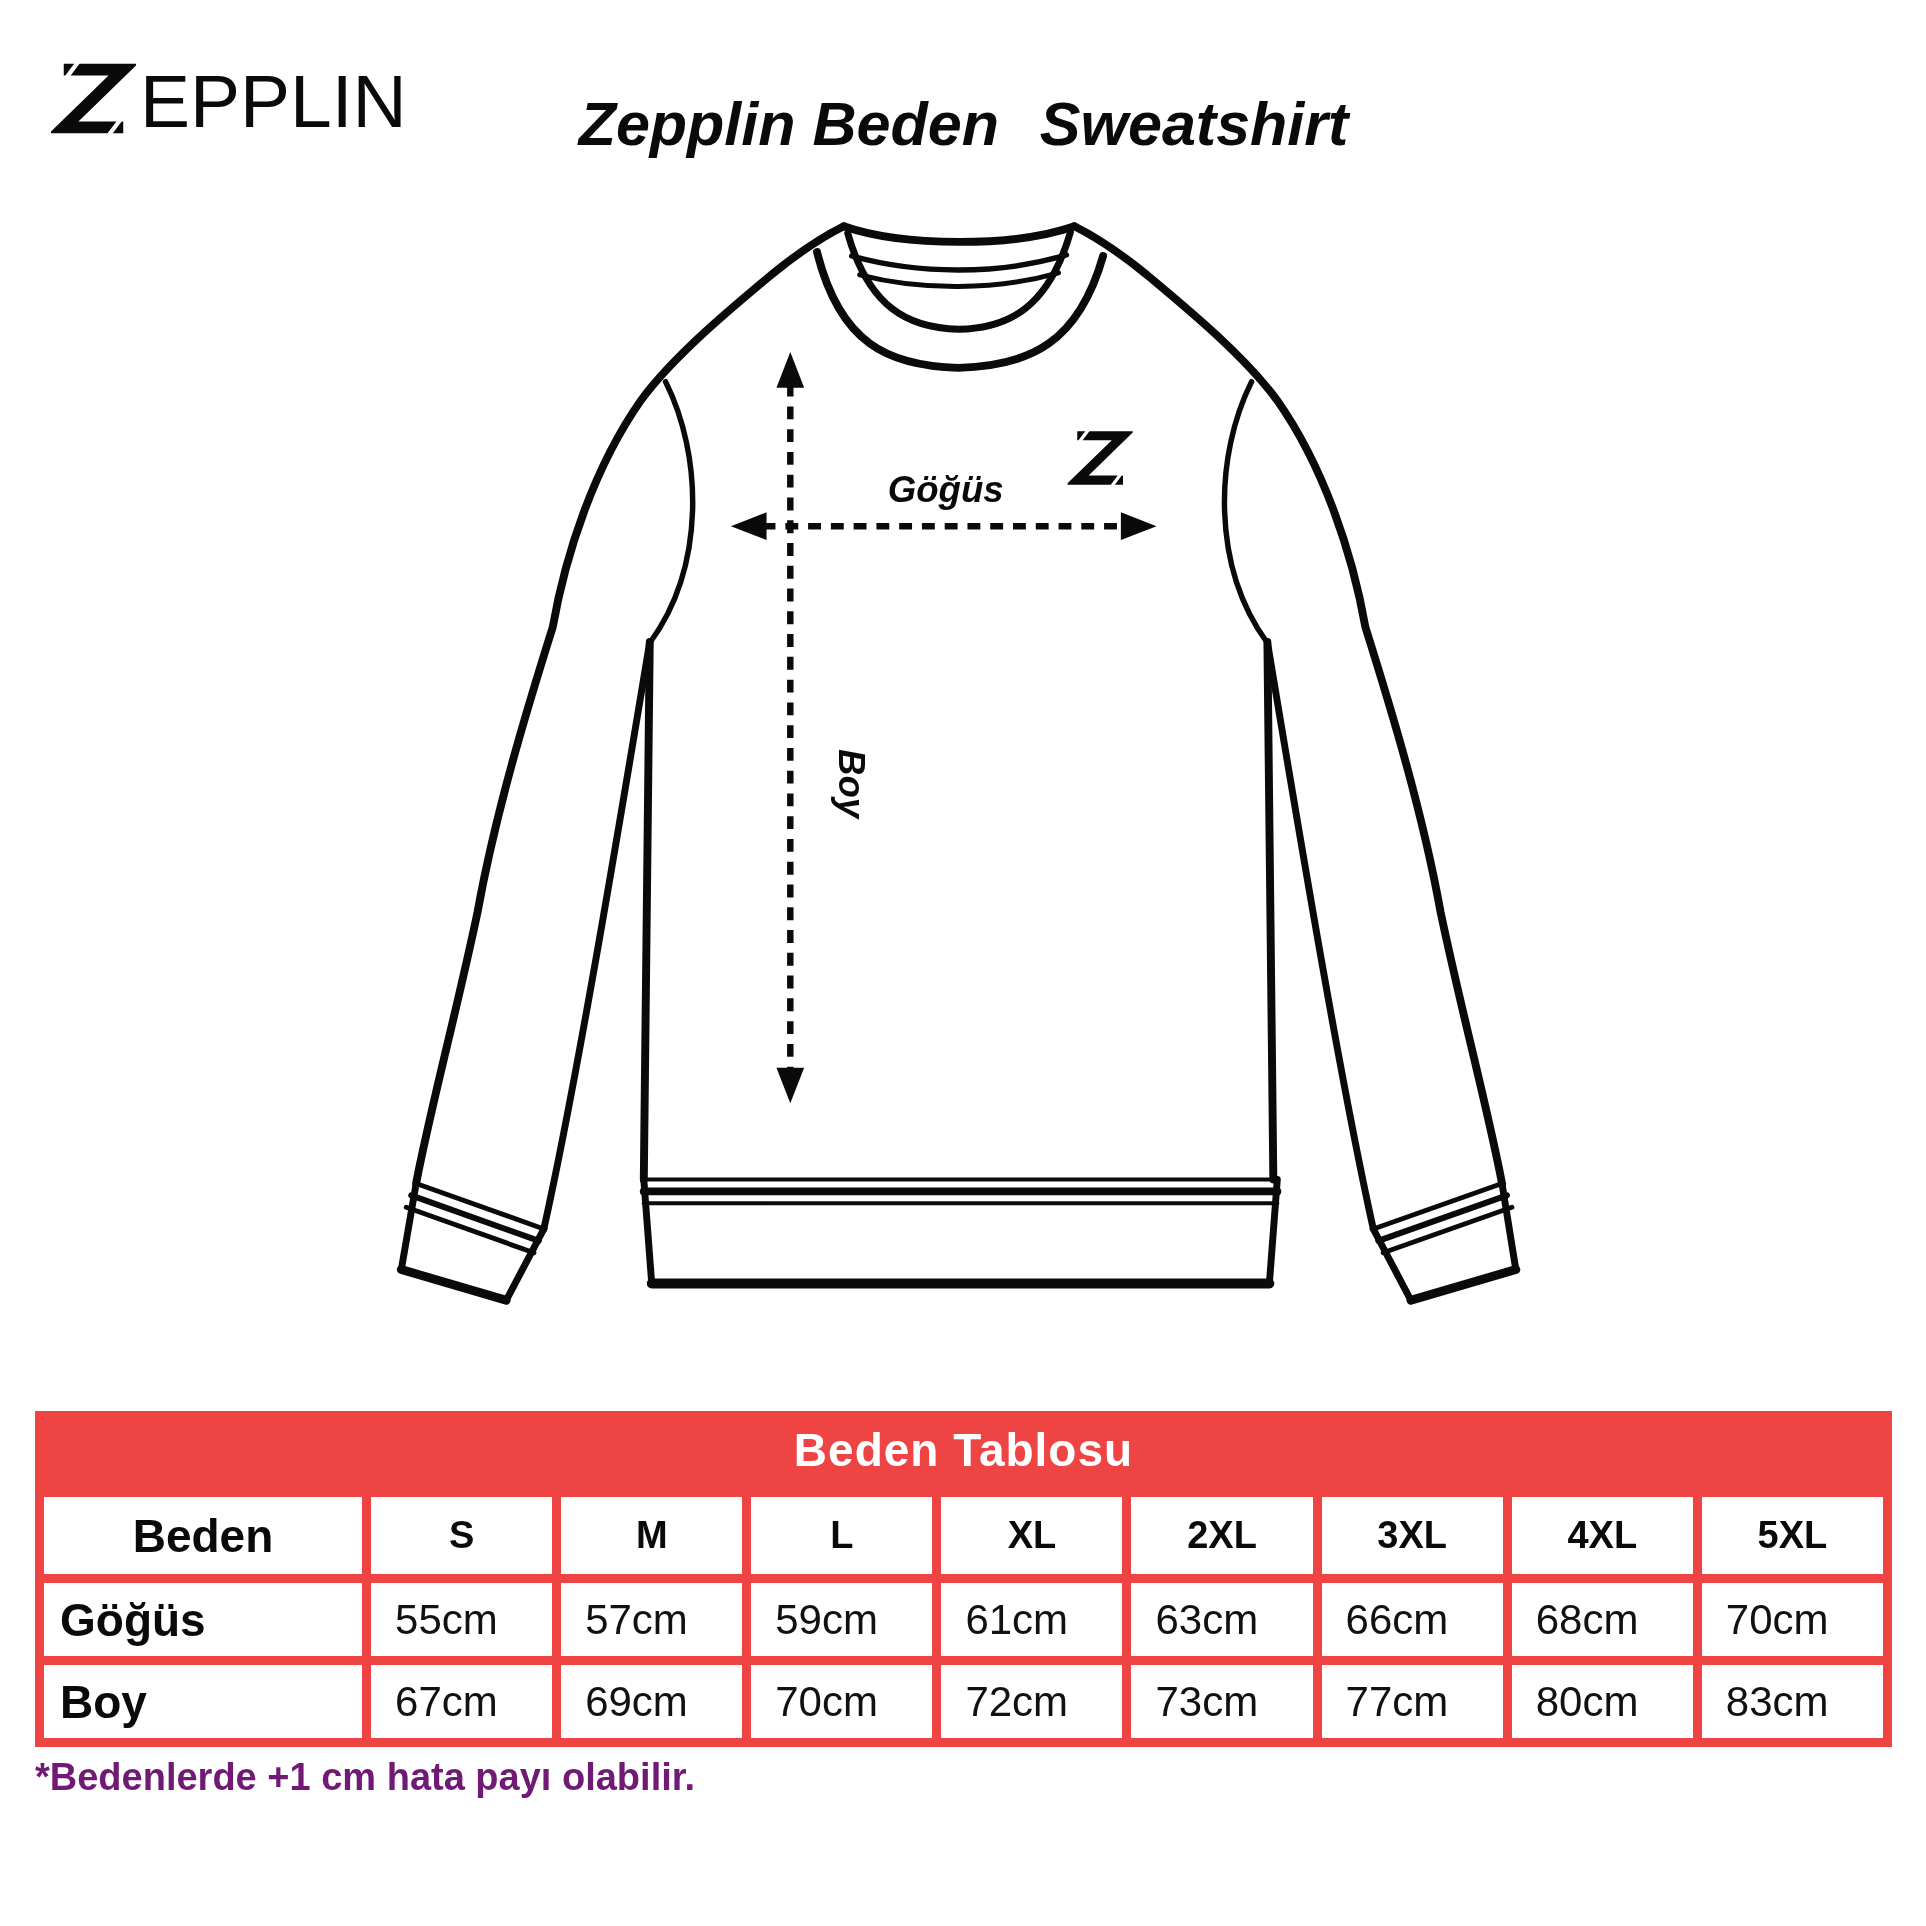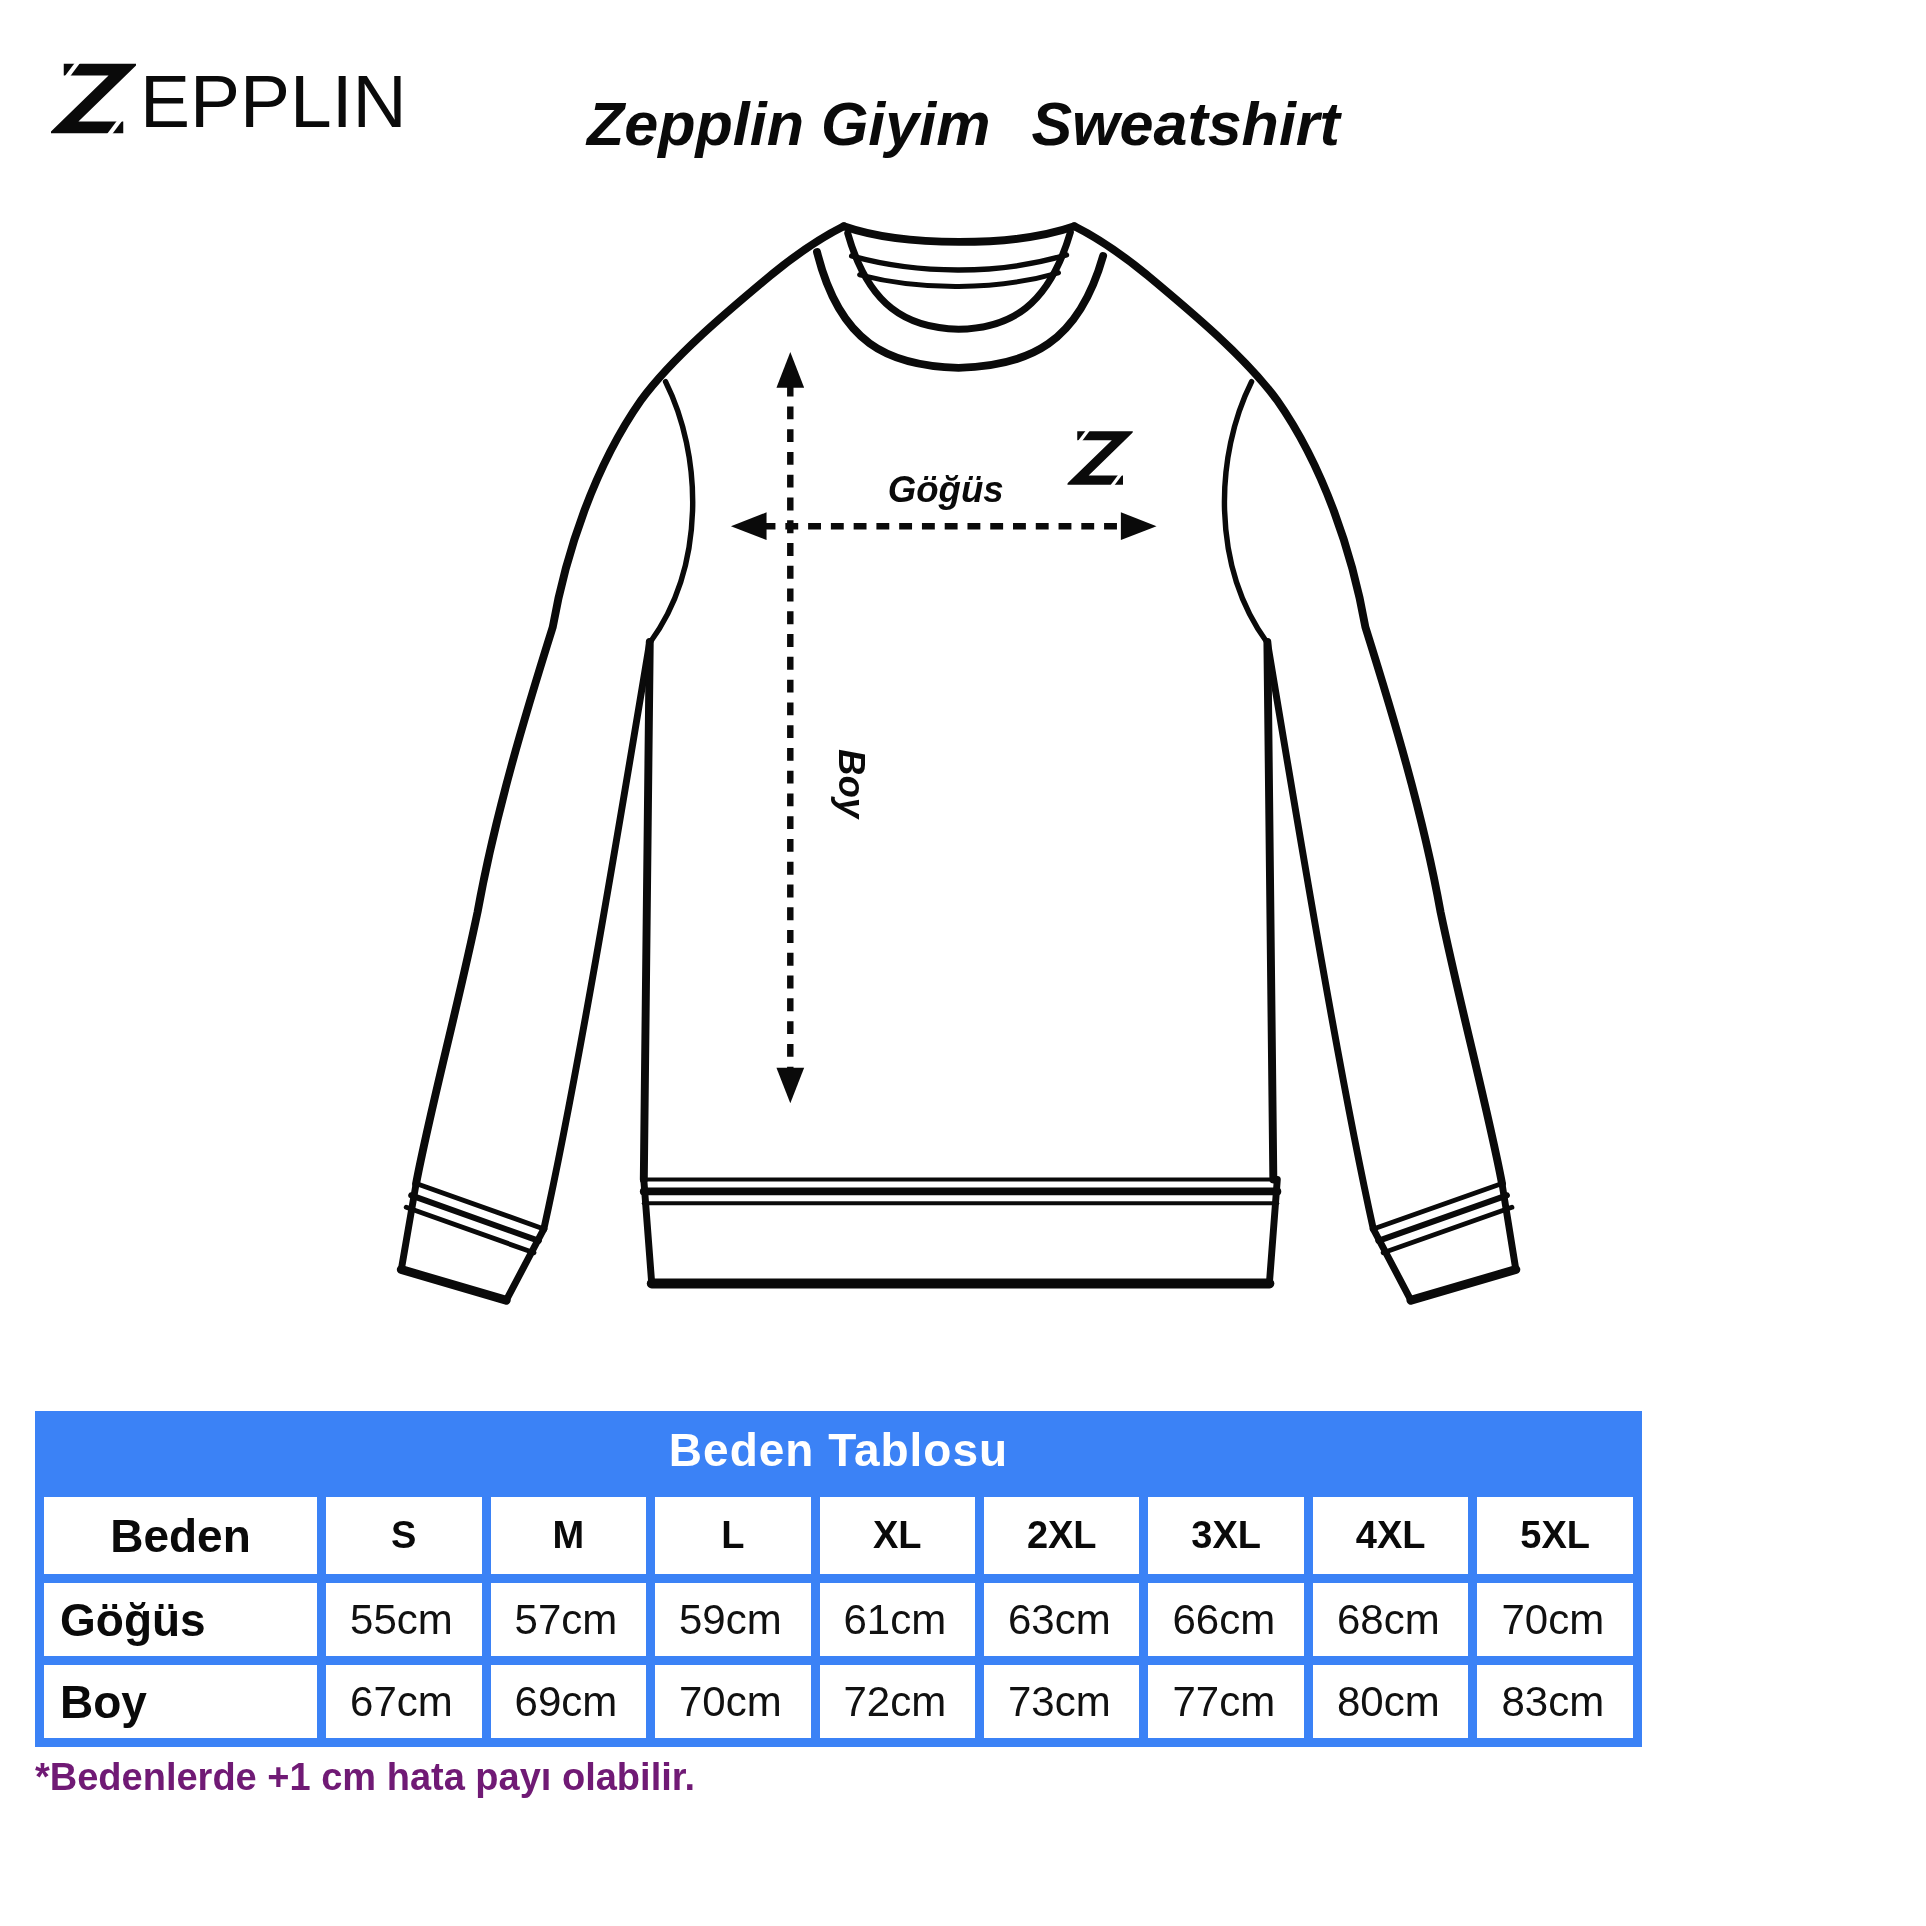--- a/index.html
+++ b/index.html
@@ -14,21 +14,21 @@
   .page-title{
     position:absolute;left:50%;top:91px;transform:translateX(-50%);
     white-space:nowrap;font-style:italic;font-size:61px;line-height:1.1;
   }
   .page-title .t1{font-weight:600;}
   .page-title .t2{font-weight:800;margin-left:24px;}
   
   .drawing{position:absolute;left:297px;top:158px;width:1337px;height:1168px;}
   .dim-label{font-style:italic;font-size:37px;font-weight:600;fill:#0a0a0a;}
   
-  .sizechart{position:absolute;left:35px;top:1411px;width:1607px;background:#3b82f6;}
+  .sizechart{position:absolute;left:35px;top:1411px;width:1857px;background:#ef4444;}
   .sizechart .caption{
     height:77px;display:flex;align-items:center;justify-content:center;
     color:#fff;font-size:46px;font-weight:700;letter-spacing:1px;
   }
   table.sizes{width:100%;border-collapse:separate;border-spacing:9px;table-layout:fixed;}
   table.sizes td{background:#fff;vertical-align:middle;}
   td.hdr{height:75px;text-align:center;font-weight:700;font-size:38px;margin-top:20px;}
   td.hdr.first{font-size:46px;}
   td.rowlabel{height:71px;font-weight:700;font-size:46px;padding-left:16px;}
   td.val{height:71px;font-weight:400;font-size:42px;padding-left:24px;color:#111;}
@@ -48,21 +48,21 @@
 </svg>
 
 <div class="brand">
   <svg class="zmark" viewBox="0 0 100 100">
       <use href="#zlogo"></use>
     </svg>
   <div class="brand-text">EPPLIN</div>
 </div>
 
 <div class="page-title">
-  <span class="t1">Zepplin Giyim</span>
+  <span class="t1">Zepplin Beden</span>
   <span class="t2">Sweatshirt</span>
 </div>
 
 <svg class="drawing" viewBox="0 0 1350 1180">
   <g fill="none" stroke="#0a0a0a" stroke-linecap="round">
 
     <path d="M552,69 C520,85 496,104 480,117 C438,152 380,200 347,245 C300,312 271,400 258,474 C231,560 200,662 182,762 C161,862 134,962 120,1036" stroke-width="8"></path>
 
     <path d="M785,69 C817,85 841,104 857,117 C899,152 957,200 990,245 C1037,312 1066,400 1079,474 C1106,560 1137,662 1155,762 C1176,862 1203,962 1217,1036" stroke-width="8"></path>
 

